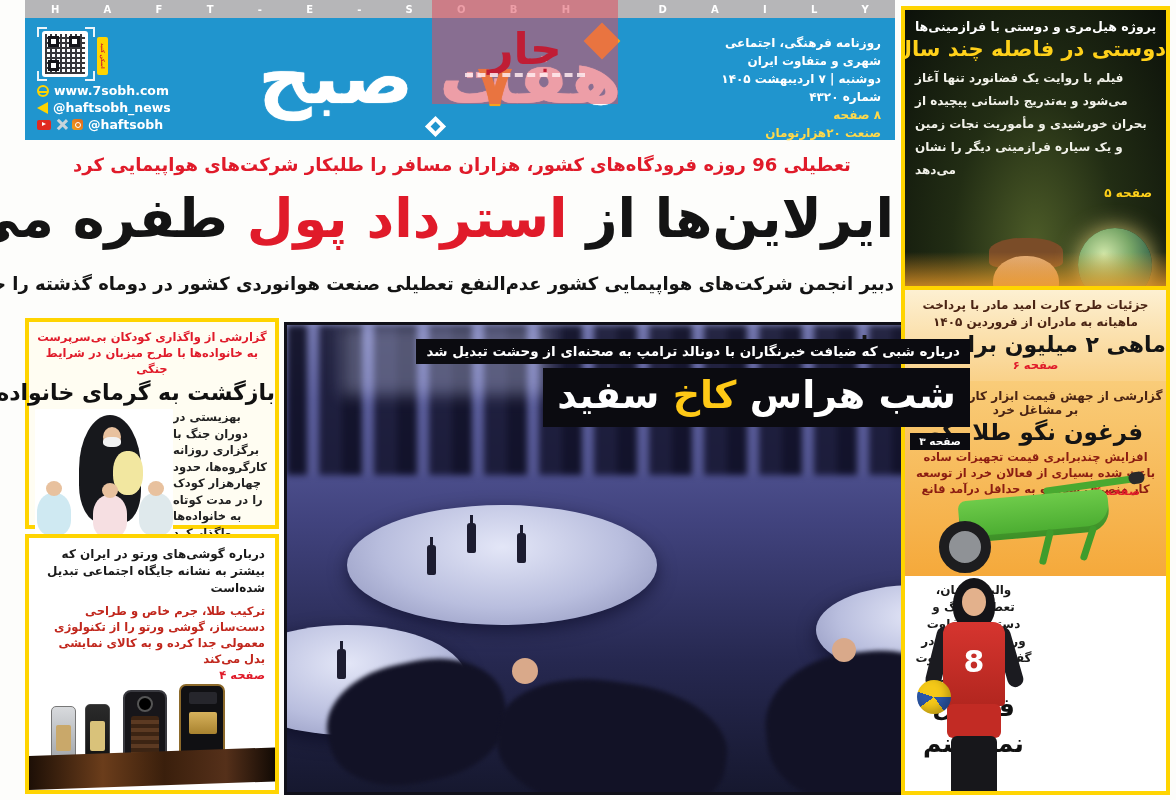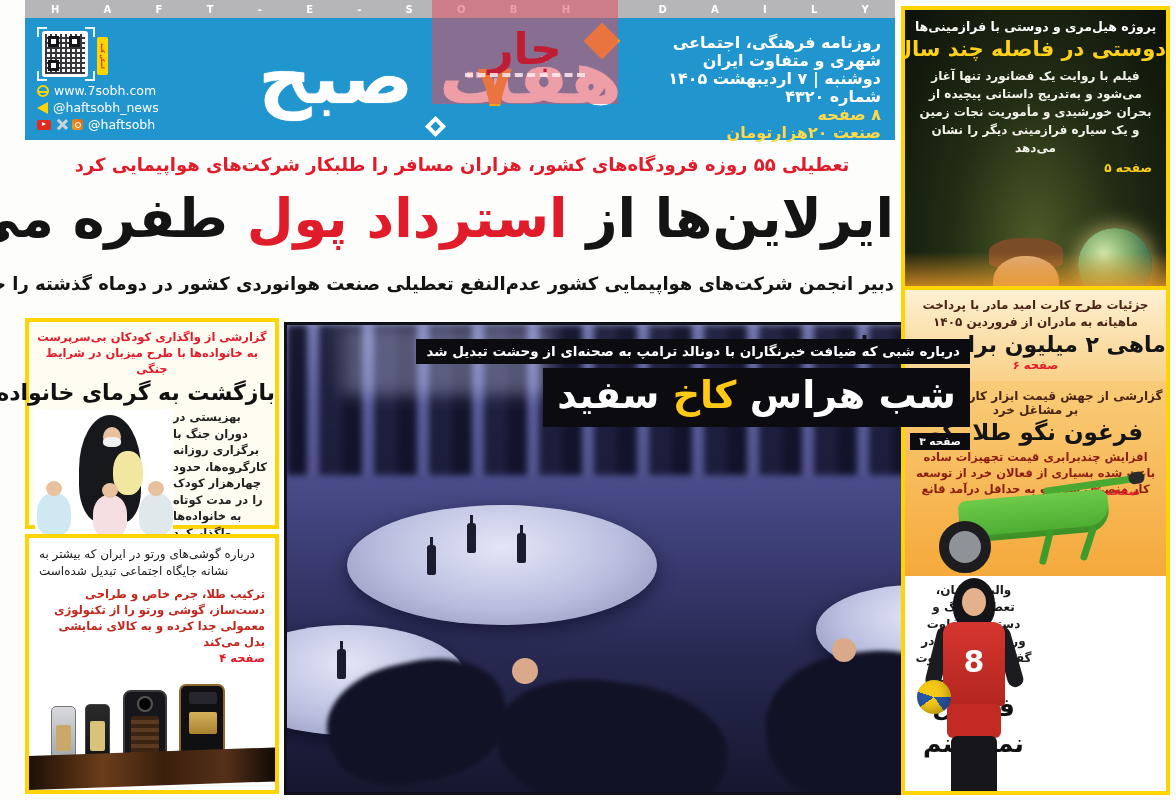--- a/index.html
+++ b/index.html
@@ -20,41 +20,41 @@
   .qr-noise { width:100%; height:100%;
     background-image:repeating-linear-gradient(0deg,#15151a 0 2px,transparent 2px 5px),
                      repeating-linear-gradient(90deg,#15151a 0 2px,transparent 2px 5px); opacity:.85; }
   .qr-eye { position:absolute; width:11px; height:11px; border:3px solid #15151a; background:#fff; }
   .qr-eye.e1{ left:6px; top:5px; } .qr-eye.e2{ right:8px; top:5px; } .qr-eye.e3{ left:6px; bottom:6px; }
   .bracket { position:absolute; width:10px; height:10px; border:2px solid #eaf4fa; }
   .b1{left:0;top:0;border-right:none;border-bottom:none;} .b2{right:0;top:0;border-left:none;border-bottom:none;}
   .b3{left:0;bottom:0;border-right:none;border-top:none;} .b4{right:0;bottom:0;border-left:none;border-top:none;}
   .qr-tag { position:absolute; left:60px; top:10px; width:11px; height:38px; background:#ffd400; border-radius:2px;
     color:#d01a2a; font-size:5px; font-weight:bold; writing-mode:vertical-rl; text-align:center; line-height:11px; }
-  .social { position:absolute; left:12px; bottom:7px; color:#fff; font-size:12.5px; font-weight:normal; line-height:17px; }
+  .social { position:absolute; left:12px; bottom:7px; color:#fff; font-size:12.5px; font-weight:bold; line-height:17px; }
   .social .row { display:flex; align-items:center; gap:5px; }
   .ic-globe { width:12px; height:12px; border:2px solid #ffd400; border-radius:50%; position:relative; display:inline-block; }
   .ic-globe i { position:absolute; left:0; top:4px; width:8px; height:2px; background:#ffd400; display:block; }
   .ic-tg { width:0; height:0; border-top:6px solid transparent; border-bottom:6px solid transparent; border-right:11px solid #ffd400; display:inline-block; }
   .ic-yt { width:14px; height:10px; background:#e02a20; border-radius:2px; position:relative; display:inline-block; }
   .ic-yt i { position:absolute; left:5px; top:2.5px; width:0; height:0; border-top:2.5px solid transparent; border-bottom:2.5px solid transparent; border-left:4.5px solid #fff; }
   .ic-x { width:11px; height:11px; position:relative; display:inline-block; }
   .ic-x i, .ic-x b { position:absolute; left:4.5px; top:-1px; width:2.5px; height:13px; background:#c9d4da; }
   .ic-x i { transform:rotate(45deg);} .ic-x b { transform:rotate(-45deg);}
   .ic-ig { width:11px; height:11px; background:linear-gradient(45deg,#f2a11b,#e0641e); border-radius:3px; position:relative; display:inline-block; }
   .ic-ig i { position:absolute; left:2.5px; top:2.5px; width:6px; height:6px; border:1.5px solid #fff; border-radius:50%; }
 
   .logo-area { position:absolute; left:105px; top:0; width:620px; height:122px; }
   .logo-text { position:absolute; left:0; top:0; width:100%; height:122px; line-height:118px; text-align:center;
     color:#fff; font-size:74px; font-weight:900; direction:rtl; letter-spacing:-2px; text-shadow:0 0 1px #fff; }
   .logo-seven { position:absolute; left:56%; top:34px; color:#f6a21c; font-size:58px; font-weight:900; text-shadow:0 0 1px #f6a21c; }
   .logo-diamond { position:absolute; left:74%; top:10px; width:26px; height:26px; background:#f6a21c; transform:rotate(45deg); }
   .logo-diamond2 { position:absolute; left:48%; bottom:6px; width:15px; height:15px; border:4px solid #fff; transform:rotate(45deg); background:transparent; }
   .mast-info { position:absolute; right:14px; top:16px; text-align:right; direction:rtl;
-    color:#fff; font-size:16px; font-weight:bold; line-height:18px; }
+    color:#fff; font-size:12px; font-weight:bold; line-height:18px; }
   .mast-info .yellow { color:#ffd94a; }
 
   
   .watermark { position:absolute; left:432px; top:0; width:186px; height:104px; background:rgba(222,78,95,.55);
     display:flex; flex-direction:column; align-items:center; justify-content:center; z-index:30; }
   .watermark .word { color:#c01d35; font-size:44px; font-weight:900; line-height:44px; }
   .watermark .dash { width:120px; border-bottom:4px dashed rgba(255,235,238,.85); margin-top:2px; }
 
   
   .lead { position:absolute; left:30px; top:146px; width:864px; text-align:center; direction:rtl; }
@@ -75,21 +75,21 @@
   .kids-art { position:relative; flex:1; background:#fff; overflow:hidden; }
   .chador { position:absolute; left:44px; top:6px; width:62px; height:108px; background:#17181c; border-radius:50% 50% 30% 35%; }
   .chador-face { position:absolute; left:68px; top:18px; width:18px; height:20px; background:#e8c19e; border-radius:50%; }
   .chador-mask { position:absolute; left:68px; top:28px; width:18px; height:10px; background:#f2f2f2; border-radius:40%; }
   .baby { position:absolute; left:78px; top:42px; width:30px; height:44px; background:#f2e7a0; border-radius:45%; }
   .kid { position:absolute; bottom:2px; width:34px; height:42px; border-radius:45% 45% 35% 35%; }
   .kid .head { position:absolute; left:9px; top:-12px; width:16px; height:15px; background:#e8c19e; border-radius:50%; }
   .k1 { left:2px; background:#cfe9f2; } .k2 { left:58px; bottom:0; background:#f6dfe2; } .k3 { left:104px; background:#dfe9ec; }
 
   .art2 { left:25px; top:534px; width:254px; height:260px; background:#fff; }
-  .art2 .kicker { color:#1a1a1a; font-size:12px; font-weight:normal; text-align:left; margin:8px 10px 0; line-height:17px; }
+  .art2 .kicker { color:#1a1a1a; font-size:12px; font-weight:bold; text-align:right; margin:8px 10px 0; line-height:17px; }
   .art2 .headline { color:#111; font-size:30px; font-weight:900; text-align:center; margin-top:4px; }
   .art2 .body { color:#c1271d; font-size:11.5px; font-weight:bold; text-align:right; margin:6px 10px 0; line-height:16px; }
   .art2 .pref { color:#e01b2a; font-size:11.5px; font-weight:bold; text-align:right; margin:1px 10px 0; }
   .phones { position:absolute; left:0; bottom:0; width:100%; height:108px; background:#fff; }
   .wood { position:absolute; left:0; bottom:0; width:100%; height:34px;
     background:linear-gradient(90deg,#1d0f06,#6b3d1b 30%,#3a1f0c 55%,#55301a 80%,#120a04); transform:skewY(-2deg); transform-origin:left; }
   .phone { position:absolute; bottom:26px; border-radius:5px; }
   .ph1 { left:22px; width:25px; height:58px; background:linear-gradient(#d8dadd,#9fa3a8); border:1px solid #777; }
   .ph1 i { position:absolute; left:4px; top:18px; width:15px; height:26px; background:#c9a86a; display:block; border-radius:2px; }
   .ph2 { left:56px; width:25px; height:60px; background:linear-gradient(#2b2b2b,#111); border:1px solid #444; }
@@ -127,21 +127,21 @@
   .photo .hbar .yellow { color:#ffc916; }
   .photo .pbar { position:absolute; top:108px; right:6px; background:#0b0b10; color:#fff; font-size:10.5px; font-weight:bold;
     padding:2px 9px 3px; direction:rtl; z-index:5; }
 
   
   .rcol { position:absolute; left:901px; top:6px; width:269px; height:789px; }
   .movie { position:absolute; left:0; top:0; width:269px; height:284px; border:4px solid #ffd400;
     background:radial-gradient(ellipse at 50% 85%,#4d5c28 0%,#222d14 45%,#0c110a 100%); direction:rtl; overflow:hidden; }
   .movie .kicker { color:#fff; font-size:12.5px; font-weight:bold; text-align:center; margin-top:9px; }
   .movie .headline { color:#ffd11a; font-size:21px; font-weight:900; text-align:center; margin-top:3px; white-space:nowrap; }
-  .movie .body { color:#f2f2ea; font-size:12px; font-weight:bold; text-align:center; line-height:18px; margin:6px 10px 0; }
+  .movie .body { color:#f2f2ea; font-size:12px; font-weight:bold; text-align:left; line-height:23px; margin:6px 10px 0; }
   .movie .pref { color:#ffd11a; font-size:12px; font-weight:bold; text-align:right; margin:4px 14px 0; }
   .astro-hair { position:absolute; left:84px; bottom:18px; width:74px; height:30px; background:#7a4c28; border-radius:45% 45% 20% 20%; }
   .astro-face { position:absolute; left:88px; bottom:-22px; width:66px; height:52px; background:linear-gradient(#e0ab79,#b97f52); border-radius:48%; }
   .earth { position:absolute; right:14px; bottom:-16px; width:74px; height:74px; border-radius:50%;
     background:radial-gradient(circle at 35% 35%,#cfe6a8 0%,#79a768 40%,#3c6b4e 70%,#1f4034 100%); box-shadow:0 0 22px rgba(240,220,130,.8); }
   .movie-glow { position:absolute; left:0; bottom:0; width:100%; height:34px; background:linear-gradient(180deg,rgba(246,160,40,0),rgba(246,160,40,.75)); }
 
   .sec2 { position:absolute; left:0; top:284px; width:269px; height:91px; border-left:4px solid #ffd400; border-right:4px solid #ffd400;
     background:linear-gradient(180deg,#fdf0d2,#f9d189); direction:rtl; text-align:center; }
   .sec2 .kicker { color:#4a2414; font-size:12px; font-weight:bold; line-height:16.5px; margin-top:7px; }
@@ -262,21 +262,21 @@
       <div class="yellow">صنعت ۲۰هزارتومان</div>
     </div>
   </div>
 
   <div class="watermark">
     <div class="word">جار</div>
     <div class="dash"></div>
   </div>
 
   <div class="lead">
-    <div class="kicker">تعطیلی ۵۵ روزه فرودگاه‌های کشور، هزاران مسافر را طلبکار شرکت‌های هواپیمایی کرد</div>
+    <div class="kicker">تعطیلی 96 روزه فرودگاه‌های کشور، هزاران مسافر را طلبکار شرکت‌های هواپیمایی کرد</div>
     <div class="headline">
       <span>ایرلاین‌ها از </span><span class="red">استرداد پول</span><span> طفره می‌روند</span>
     </div>
     <div class="subhead">دبیر انجمن شرکت‌های هواپیمایی کشور عدم‌النفع تعطیلی صنعت هوانوردی کشور در دوماه گذشته را حدود ۳۰ همت تخمین می‌زند</div>
   </div>
 
   <div class="boxed art1">
     <div class="kicker">گزارشی از واگذاری کودکان بی‌سرپرست به خانواده‌ها با طرح میزبان در شرایط جنگی</div>
     <div class="headline">بازگشت به گرمای خانواده</div>
     <div class="row">

